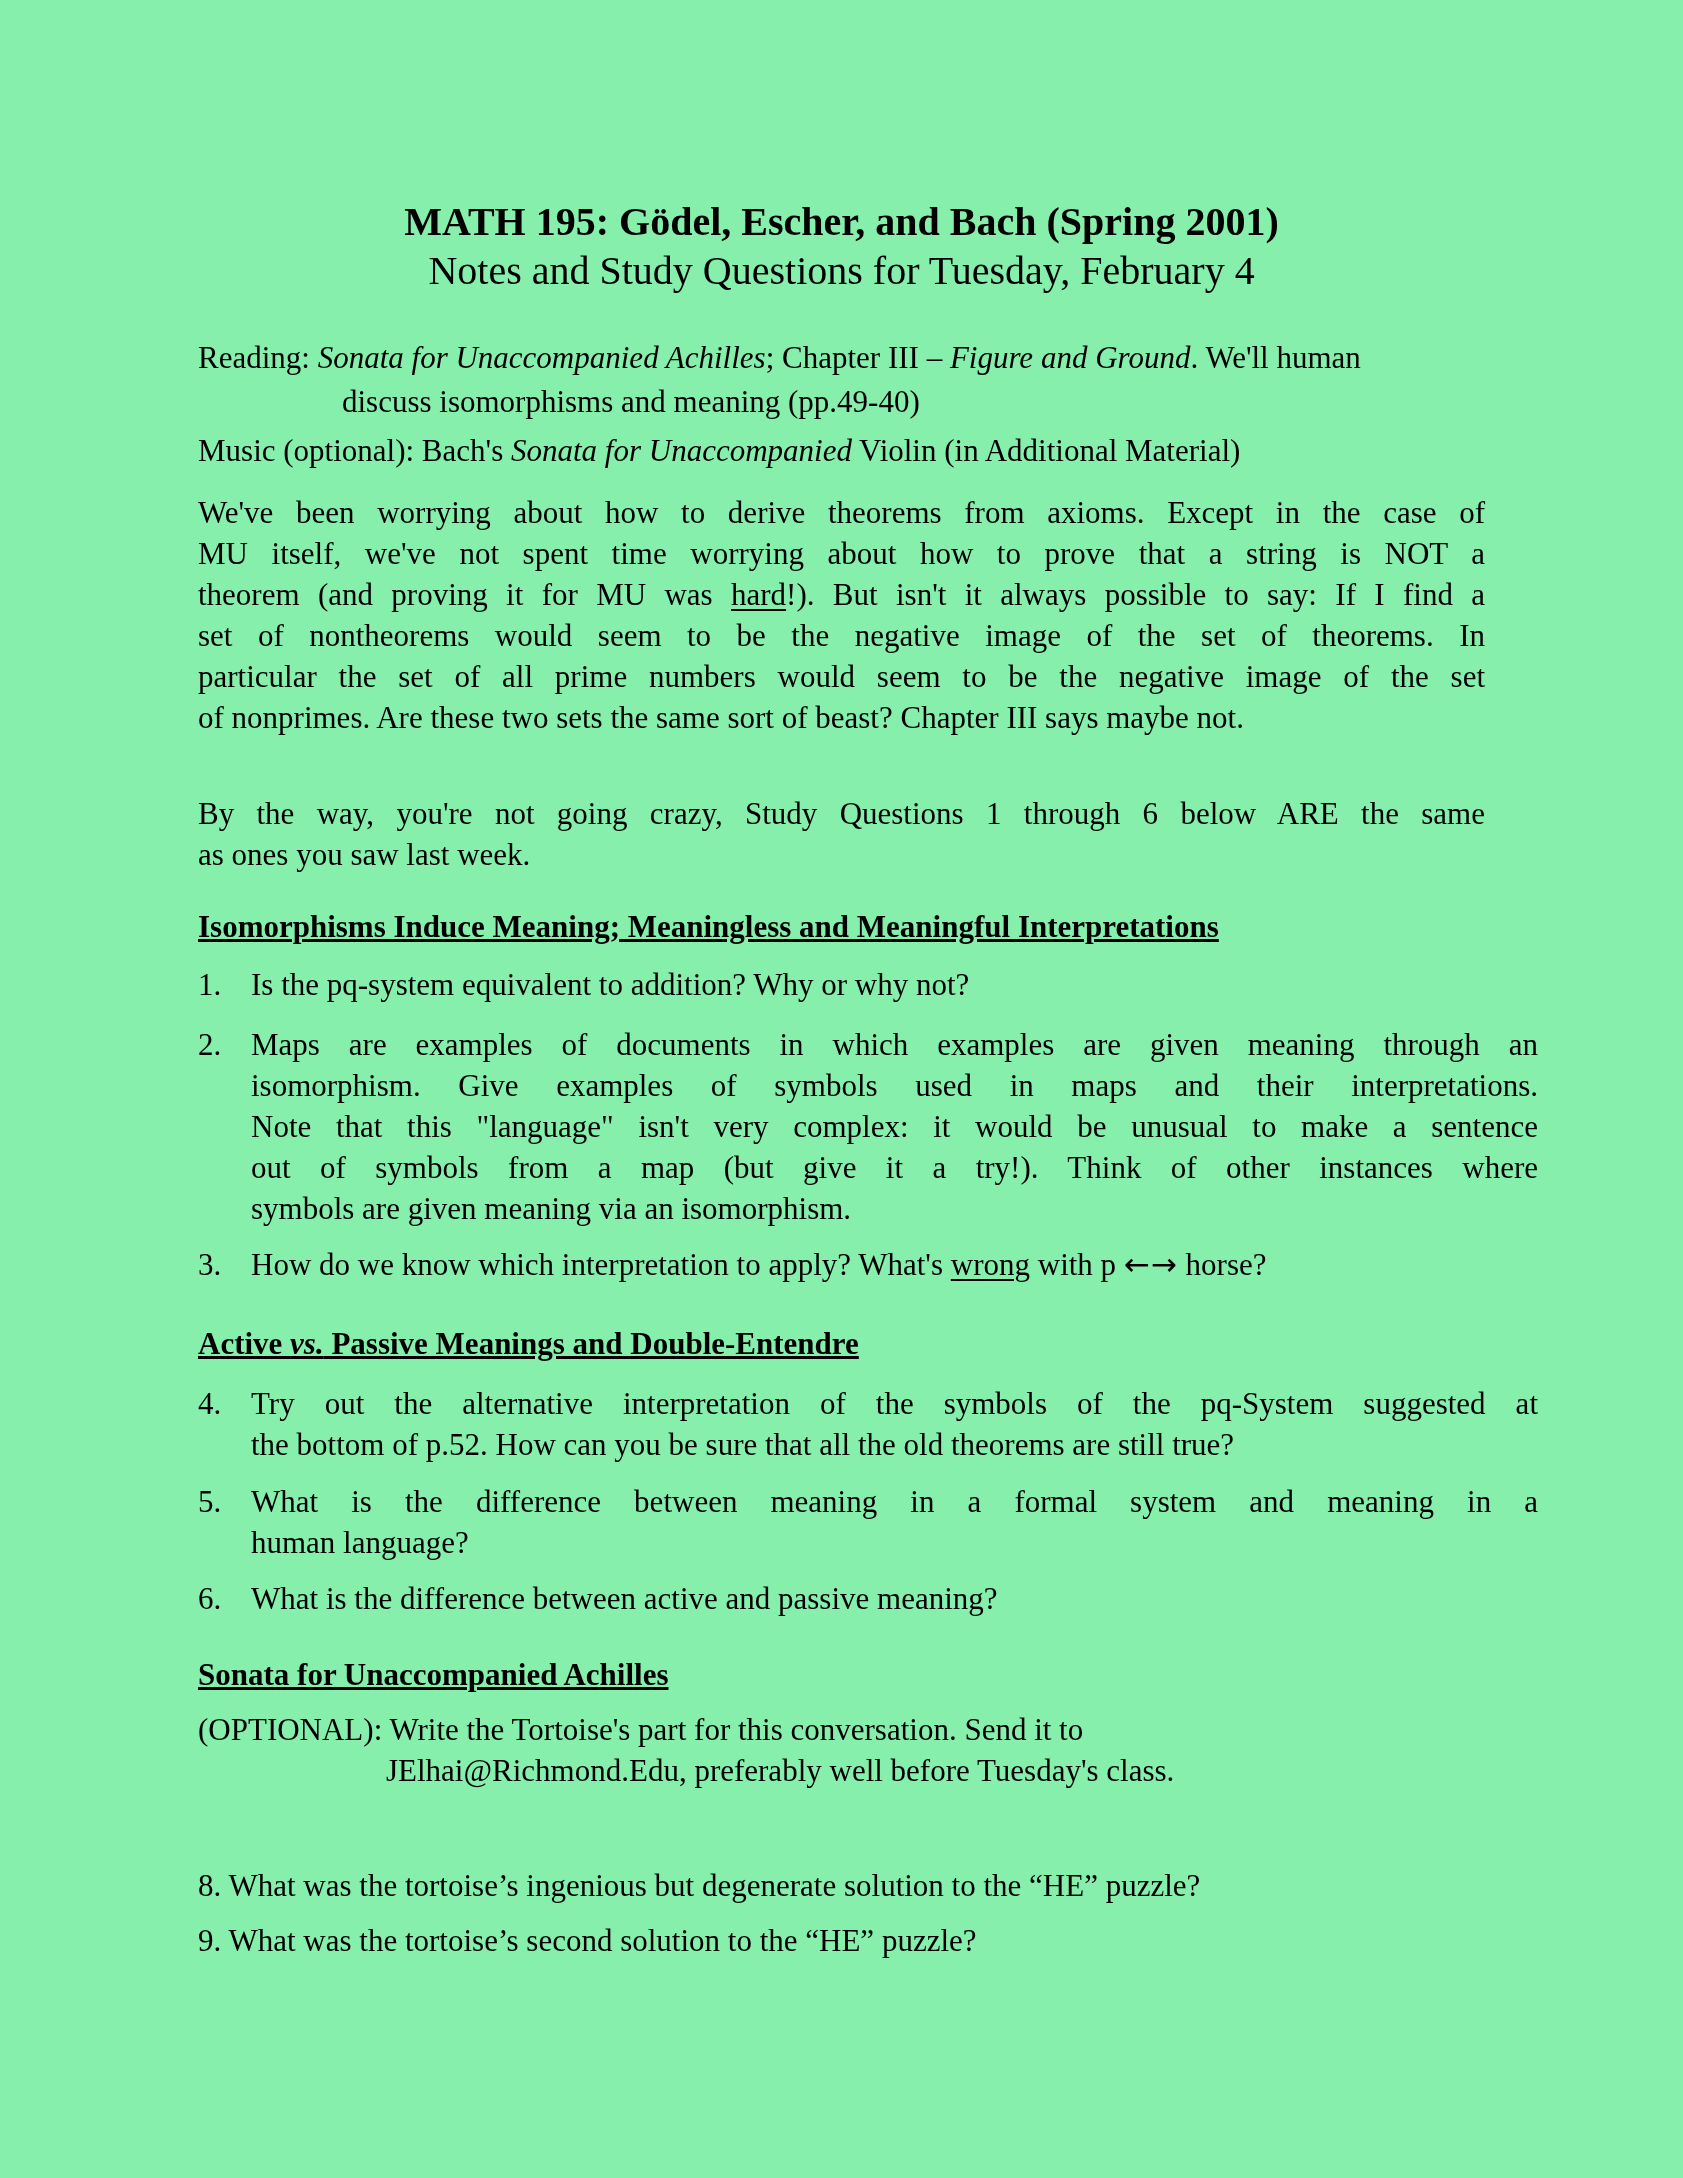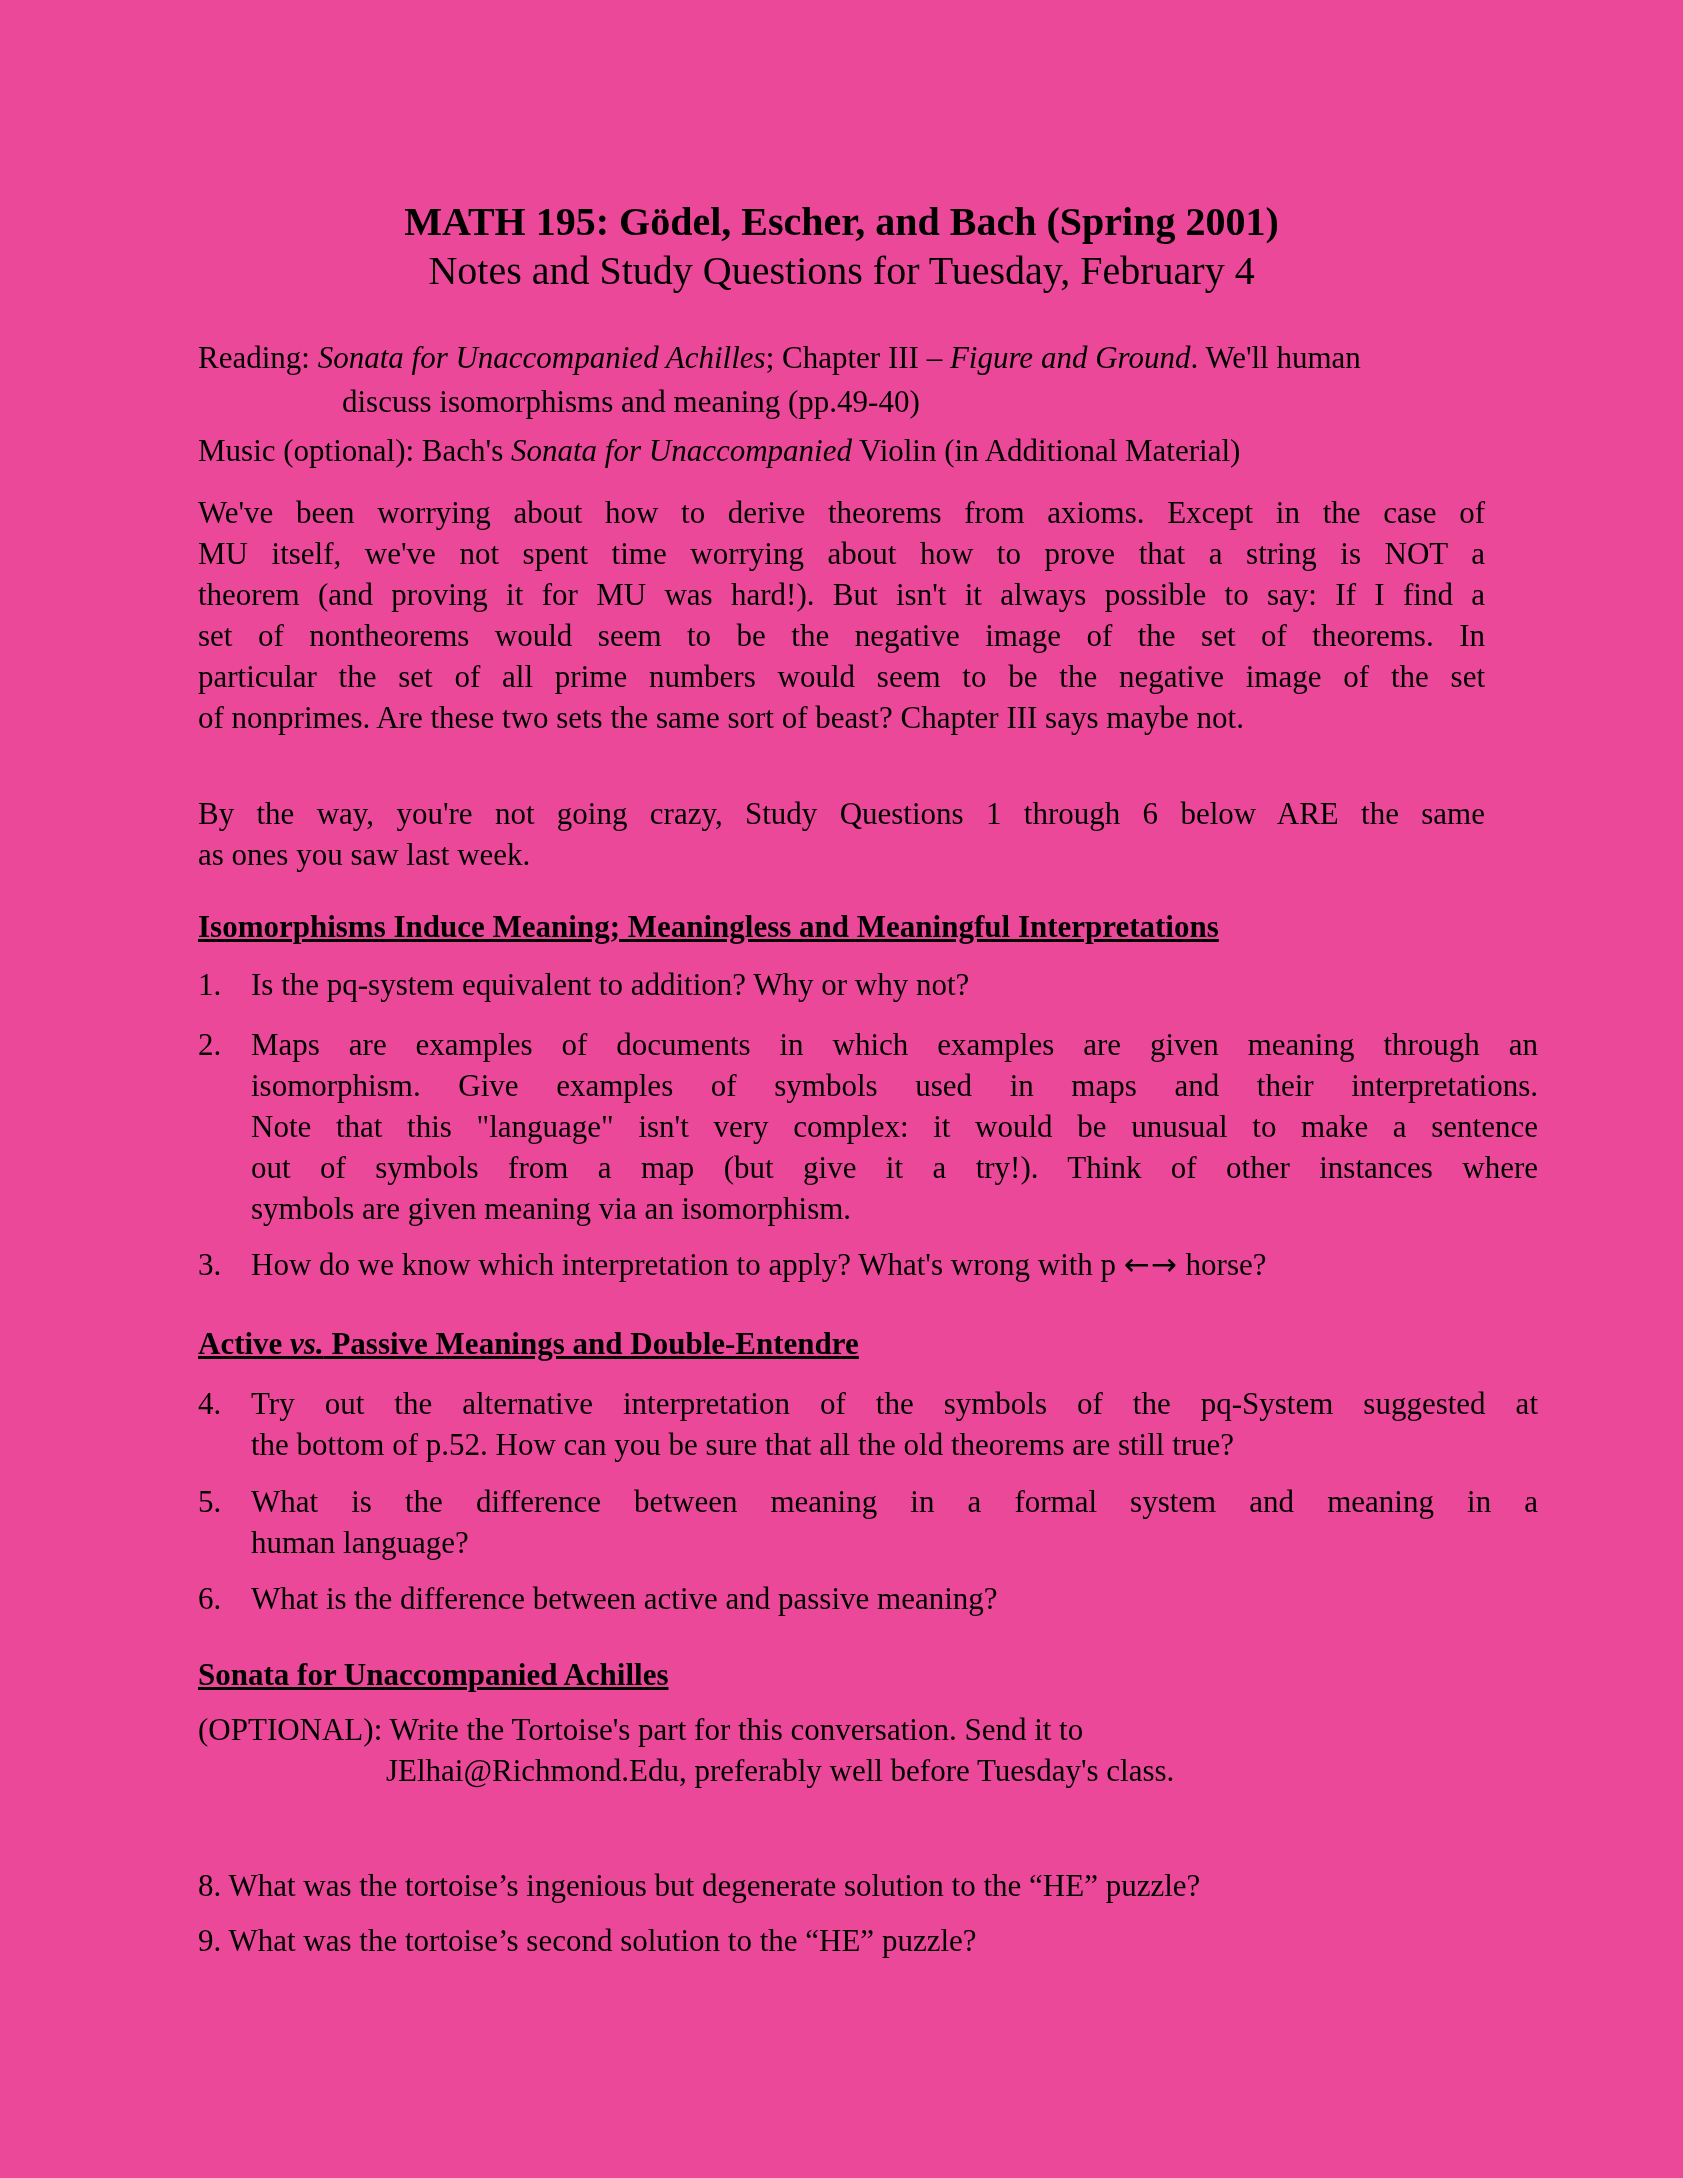--- a/index.html
+++ b/index.html
@@ -1,27 +1,27 @@
 <!DOCTYPE html>
 <html><head>
 <meta charset="utf-8">
 <style>
   html,body{margin:0;padding:0;background:#ffffff;}
   .page{
-    position:relative;width:1683px;height:2178px;background:#ec4899;
+    position:relative;width:1683px;height:2178px;background:#86efac;
     font-family:"Liberation Serif","DejaVu Serif",serif;color:#000;overflow:hidden;
   }
   .blk{position:absolute;left:198px;width:1287px;font-size:31px;line-height:41px;}
   .title{text-align:center;font-size:40px;line-height:49px;}
   .t1{font-weight:700;}
   .reading{line-height:44px;}
   .jl{text-align:justify;text-align-last:justify;}
   .b{font-weight:400;}
   .i{font-style:italic;}
-  .u{text-decoration-thickness:2px;text-underline-offset:4px;}
+  .u{text-decoration:underline;text-decoration-thickness:2px;text-underline-offset:4px;}
   .hang2{padding-left:144px;}
   .hangopt{padding-left:188px;}
   .q{padding-left:53px;}
   .qnum{position:absolute;left:0;top:0;}
   .heading{font-weight:700;text-decoration:underline;}
   .arrow{font-family:"DejaVu Sans","Liberation Sans",sans-serif;letter-spacing:1px;}
 </style>
 </head>
 <body>
 

